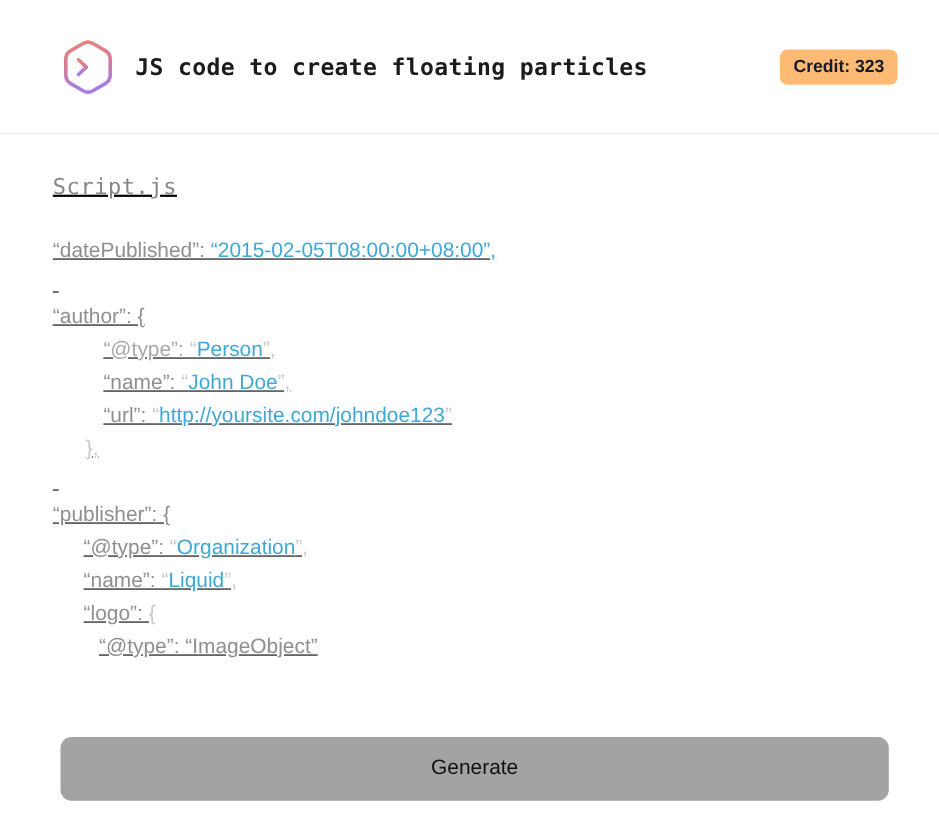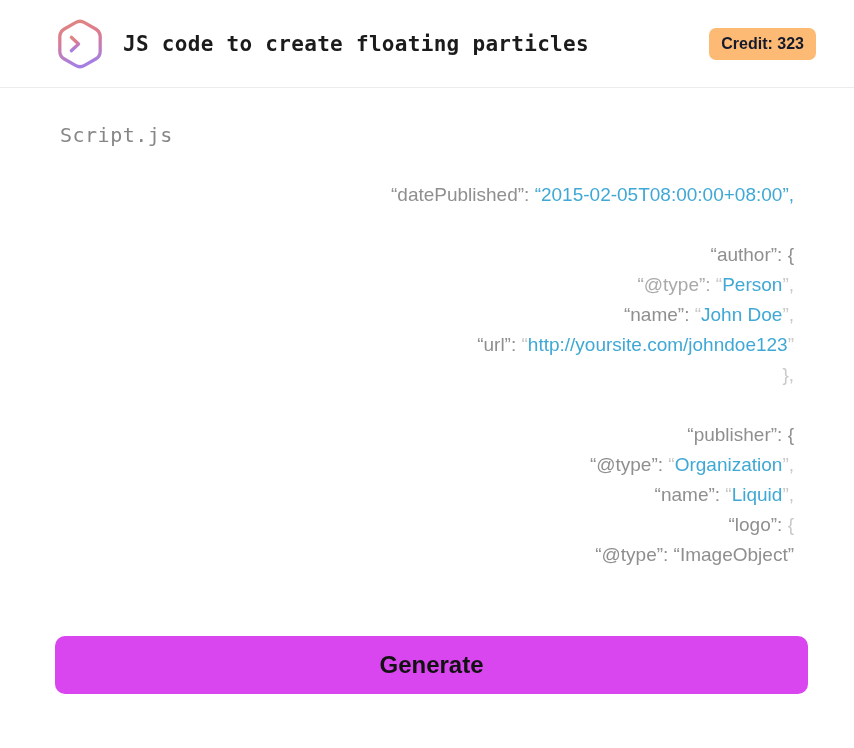--- a/index.html
+++ b/index.html
@@ -4,21 +4,21 @@
 <style>
   html,body{margin:0;padding:0;}
   body{
     width:854px;height:748px;
     background:#ffffff;
     font-family:"Liberation Sans",sans-serif;
     position:relative;
     overflow:hidden;
   }
   .app-header{
-    height:88px;
+    height:122px;
     display:flex;
     align-items:center;
     padding:0 38px 0 55px;
     box-sizing:border-box;
     border-bottom:1px solid #ececec;
   }
   .logo{width:50px;height:56px;flex:0 0 auto;display:flex;align-items:center;justify-content:center;}
   .page-title{
     font-family:"DejaVu Sans Mono",monospace;
     font-weight:700;
@@ -33,58 +33,59 @@
     background:#fdba74;
     color:#14192b;
     font-weight:700;
     font-size:16px;
     line-height:1;
     padding:8px 12px;
     border-radius:7px;
     white-space:nowrap;
   }
   .content{
-    padding:0 60px;
+    padding:0 48px;
     box-sizing:border-box;
+    text-decoration:underline;
   }
   .filename{
     font-family:"DejaVu Sans Mono",monospace;
     font-size:20px;
     line-height:26px;
     color:#868686;
     font-weight:500;
     letter-spacing:.5px;
     margin-top:34px;
   }
   .code-block{
     margin-top:32px;
     font-size:19px;
     line-height:30px;
     color:#8f8f8f;
     white-space:pre-wrap;
   }
-  .code-line{min-height:30px;text-align:right;}
+  .code-line{min-height:30px;}
   .tok-key{color:#8f8f8f;}
   .tok-mid{color:#a9a9a9;}
   .tok-lite{color:#c9c9c9;}
   .tok-blue{color:#3fa8d5;}
   .generate-row{
     padding:0 46px 0 55px;
     margin-top:66px;
   }
   .generate-button{
     display:block;
     width:100%;
     height:58px;
-    background:#d946ef;
+    background:#a3a3a3;
     border:none;
     border-radius:10px;
     font-family:"Liberation Sans",sans-serif;
-    font-size:24px;
-    font-weight:700;
+    font-size:19px;
+    font-weight:400;
     color:#121212;
     cursor:pointer;
   }
 </style>
 </head>
 <body>
 
 <header class="app-header">
   <span class="logo">
     <svg width="50" height="56" viewBox="0 0 52 56" fill="none" xmlns="http://www.w3.org/2000/svg">

